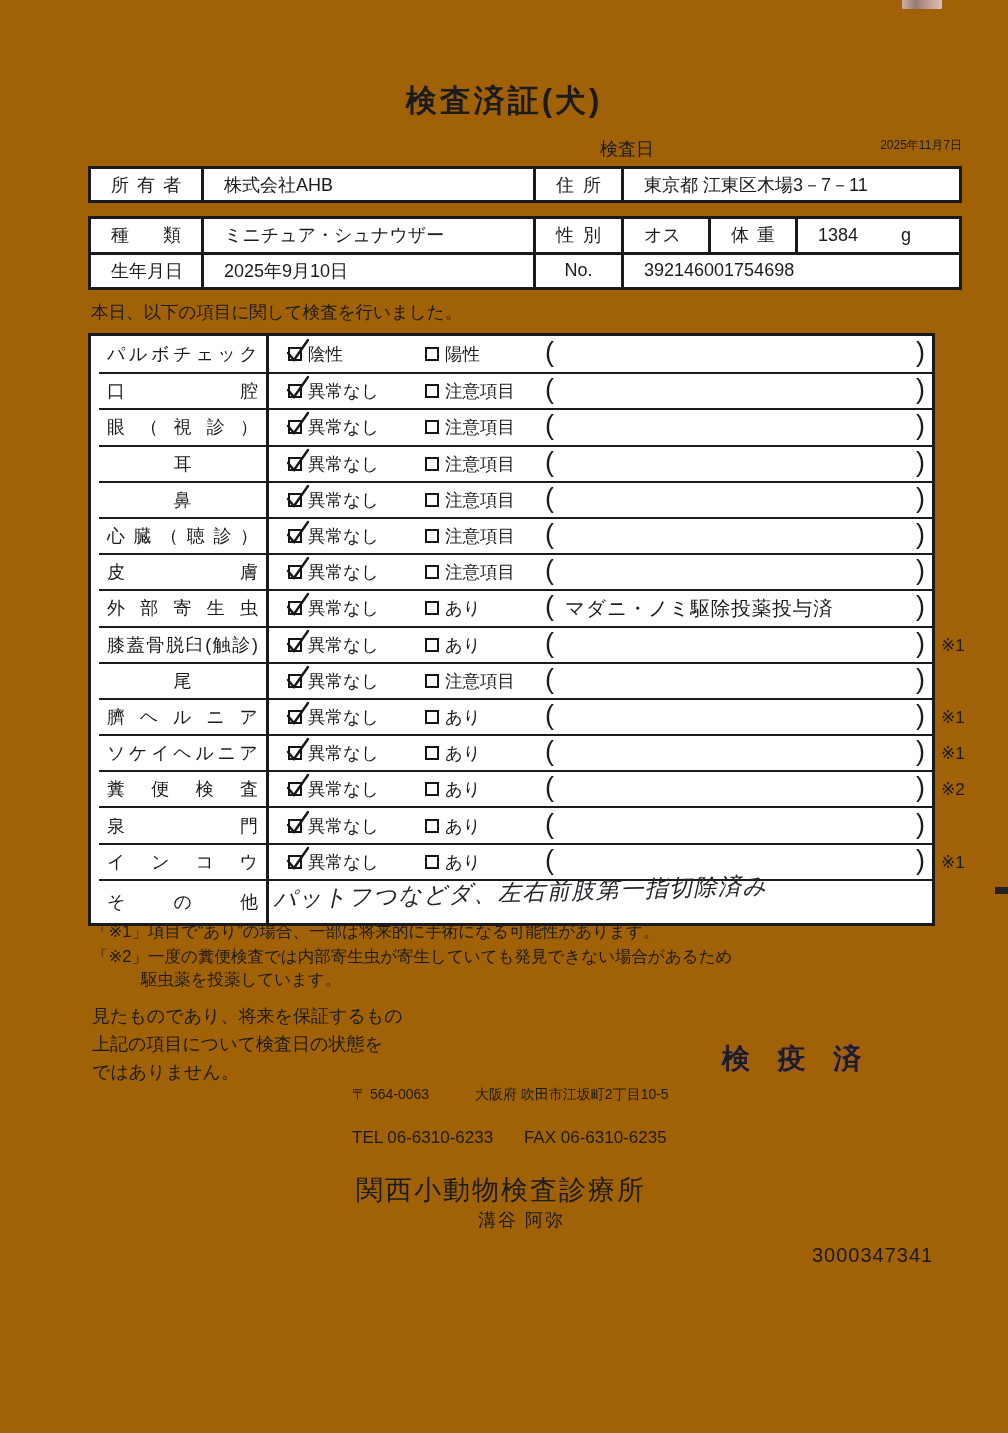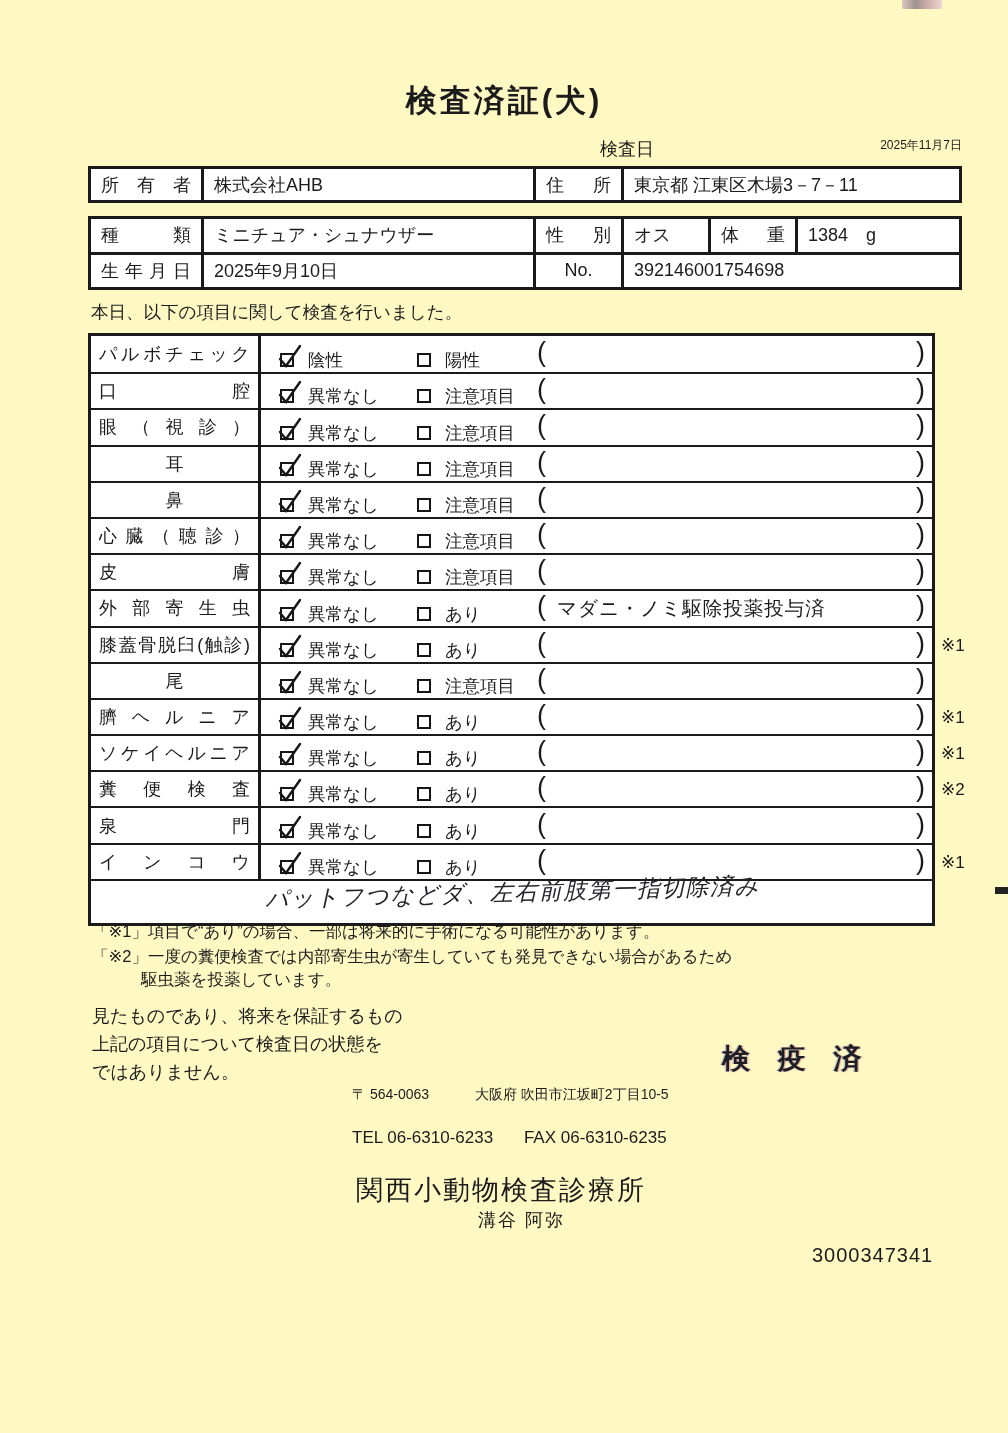--- a/index.html
+++ b/index.html
@@ -1,53 +1,53 @@
 <!DOCTYPE html>
 <html><head>
 <meta charset="utf-8">
 <style>
   html,body{margin:0;padding:0;background:#e8e8e8;}
   .page{
     position:relative;width:1008px;height:1433px;margin:0 auto;
-    background:#fef9c3;color:#1b1b1b;overflow:hidden;
+    background:#a16207;color:#1b1b1b;overflow:hidden;
     font-family:"Liberation Sans","DejaVu Sans",sans-serif;
   }
   
   .title{position:absolute;left:0;top:80px;width:100%;text-align:center;
     font-size:31px;font-weight:bold;letter-spacing:3px;margin:0;}
   .date-label{position:absolute;left:600px;top:137px;font-size:18px;}
   .date-value{position:absolute;right:46px;top:137px;font-size:12px;text-align:right;}
   
   .info-table{position:absolute;left:88px;width:874px;border:3px solid #1a1a1a;
     box-sizing:border-box;background:#fff;}
   .tableA{top:166px;height:37px;display:grid;grid-template-columns:110px 332px 88px 1fr;}
   .tableB{top:216px;height:74px;display:flex;flex-direction:column;}
   .trow{display:grid;flex:1;}
   .trow1{grid-template-columns:110px 332px 88px 87px 87px 1fr;}
   .trow2{grid-template-columns:110px 332px 88px 1fr;border-top:3px solid #1a1a1a;}
   .cell{display:flex;align-items:center;font-size:18px;box-sizing:border-box;
-    border-left:3px solid #1a1a1a;padding:0 10px;white-space:nowrap;overflow:visible;}
+    border-left:3px solid #1a1a1a;padding:0 20px;white-space:nowrap;overflow:visible;}
   .cell.first{border-left:none;}
   .jspan{display:block;width:100%;text-align:justify;text-align-last:justify;}
   .jspan.center{text-align:center;text-align-last:center;}
-  .cell.weight{justify-content:flex-start;padding-right:48px;}
+  .cell.weight{justify-content:space-between;padding-right:48px;}
   .cell.weight .unit{margin-left:18px;}
   
   .intro{position:absolute;left:91px;top:300px;font-size:17.5px;}
   
   .checklist{position:absolute;left:88px;top:333px;width:847px;
     border:3px solid #1a1a1a;box-sizing:border-box;background:#fff;}
-  .check-row{position:relative;display:flex;align-items:flex-end;height:36.2px;
-    border-top:2.5px solid #1a1a1a;box-sizing:border-box;}
+  .check-row{position:relative;display:flex;align-items:center;height:36.2px;
+    border-top:2.5px solid #1a1a1a;box-sizing:border-box;margin-left:8px;}
   .check-row:first-child{border-top:none;}
   .check-row.tall{height:44px;}
   .row-label{width:170px;flex:none;align-self:stretch;display:flex;align-items:center;
     border-right:3px solid #1a1a1a;box-sizing:border-box;padding:0 8px;font-size:18px;}
   .opt{display:flex;align-items:center;width:137px;flex:none;
-    padding-left:19px;box-sizing:border-box;font-size:17.5px;gap:8px;}
+    padding-left:19px;box-sizing:border-box;font-size:17.5px;}
   .cbox{position:relative;width:14px;height:14px;border:2.5px solid #161616;
     margin-right:6px;box-sizing:border-box;flex:none;background:#fff;}
   .cbox svg{display:none;}
   .cbox.checked svg{display:block;position:absolute;left:-4px;top:-8px;overflow:visible;}
   .paren-area{position:relative;flex:1;align-self:stretch;margin-right:2px;}
   .paren-open::before{content:"(";}
   .paren-close::before{content:")";}
   .paren-open{position:absolute;left:2px;top:50%;transform:translateY(-54%);font-size:27px;}
   .paren-close{position:absolute;right:5px;top:50%;transform:translateY(-54%);font-size:27px;}
   .paren-text{position:absolute;left:22px;top:50%;transform:translateY(-50%);
@@ -534,20 +534,23 @@
       </div>
       <div class="paren-area">
         <span class="paren-open"></span>
         <span class="paren-text"></span>
         <span class="paren-close"></span>
       </div>
       <span class="row-mark">※1</span>
 
     </div>
       <div class="check-row tall">
+      <div class="row-label">
+        <span class="jspan lbl">その他</span>
+      </div>
 
       <div class="paren-area" style="visibility: hidden;">
         
         
         
       </div>
       <span class="row-mark"></span>
       <span class="handwriting">パットフつなどダ、左右前肢第一指切除済み</span>
     </div>
     </div>

